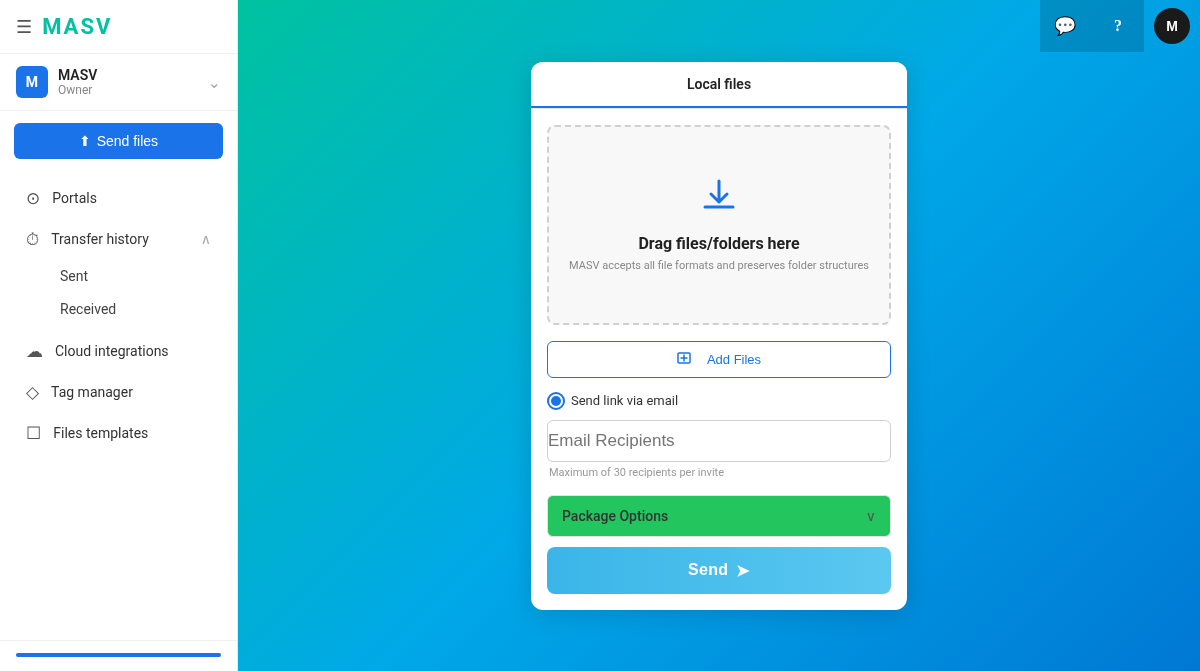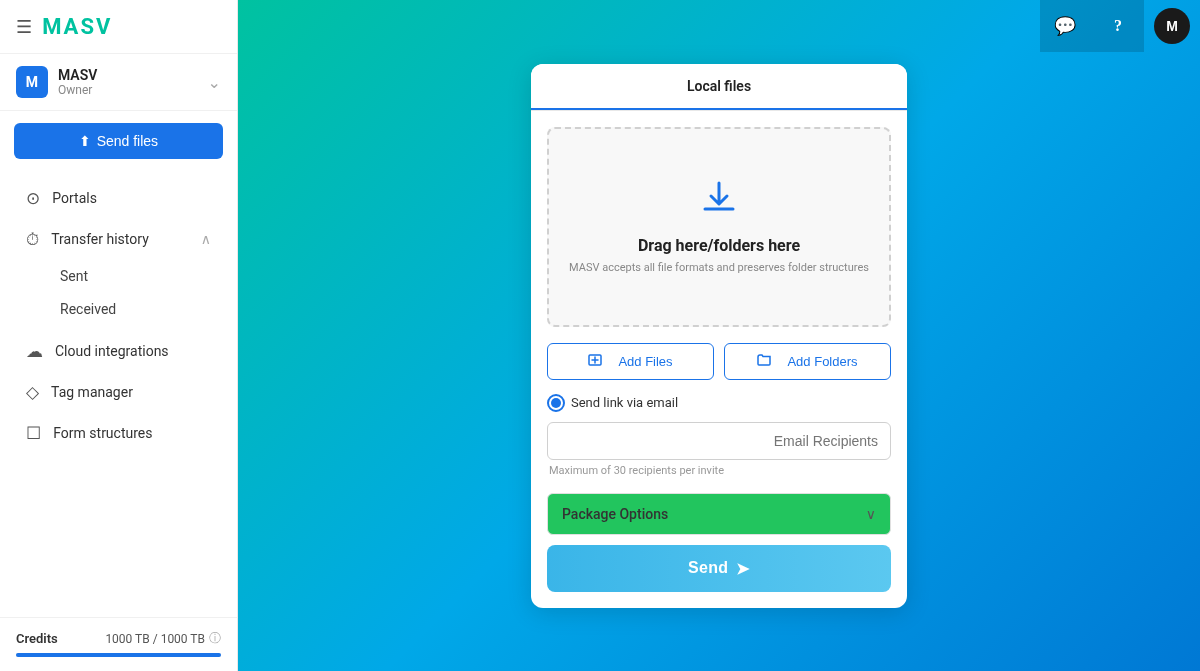--- a/index.html
+++ b/index.html
@@ -268,25 +268,24 @@
       border-radius: 50%;
       background: #1a73e8;
     }
 
     
     .email-section { padding: 0 16px 6px; }
     .email-input {
       width: 100%;
       border: 1.5px solid #d0d0d0;
       border-radius: 6px;
-      padding: 10px 12px;
-      font-size: 14px;
+      padding: 10px 0;
+      font-size: 17px;
       color: #333;
       outline: none;
-      text-align: right;
     }
     .email-hint { font-size: 11px; color: #999; margin-top: 4px; padding: 0 2px; }
 
     
     .package-options {
       margin: 10px 16px;
       border: 1.5px solid #e0e0e0;
       border-radius: 6px;
       padding: 12px 14px;
       display: flex;
@@ -362,32 +361,25 @@
       <span class="nav-label">Cloud integrations</span>
     </div>
 
     <div class="nav-item">
       <span class="nav-icon">◇</span>
       <span class="nav-label">Tag manager</span>
     </div>
 
     <div class="nav-item">
       <span class="nav-icon">☐</span>
-      <span class="nav-label">Form structures</span>
+      <span class="nav-label">Files templates</span>
     </div>
   </div>
 
   <div class="sidebar-footer">
-    <div class="credits-row">
-      <span class="credits-label">Credits</span>
-      <span class="credits-value">
-        <span>1000 TB / 1000 TB</span>
-        <span class="info-icon">ⓘ</span>
-      </span>
-    </div>
     <div class="credits-bar-bg">
       <div class="credits-bar-fill" style="width:100%"></div>
     </div>
   </div>
 </div>
 
 <div id="main">
 
   <div id="topbar-icons">
     <button class="topbar-icon-btn">
@@ -409,42 +401,34 @@
       </div>
     </div>
 
     <div class="drop-zone">
       <div class="drop-icon">
         <svg width="40" height="36" viewBox="0 0 40 36" fill="none" xmlns="http://www.w3.org/2000/svg">
           <path d="M20 4 L20 24 M12 17 L20 25 L28 17" stroke="#1a73e8" stroke-width="3" stroke-linecap="round" stroke-linejoin="round"></path>
           <path d="M6 30 L34 30" stroke="#1a73e8" stroke-width="3" stroke-linecap="round"></path>
         </svg>
       </div>
-      <div class="drop-title">Drag here/folders here</div>
+      <div class="drop-title">Drag files/folders here</div>
       <div class="drop-subtitle">MASV accepts all file formats and preserves folder structures</div>
     </div>
 
     <div class="action-btns">
       <button class="action-btn">
         <span>
           <svg width="14" height="14" viewBox="0 0 14 14" fill="none" xmlns="http://www.w3.org/2000/svg">
             <rect x="1" y="2" width="12" height="10" rx="1" stroke="#1a73e8" stroke-width="1.5"></rect>
             <path d="M4 7 L10 7 M7 4 L7 10" stroke="#1a73e8" stroke-width="1.5" stroke-linecap="round"></path>
           </svg>
         </span>
         <span>Add Files</span>
       </button>
-      <button class="action-btn">
-        <span>
-          <svg width="14" height="14" viewBox="0 0 14 14" fill="none" xmlns="http://www.w3.org/2000/svg">
-            <path d="M1 4 Q1 2 3 2 L5 2 L6 3.5 L13 3.5 Q13 3.5 13 5 L13 11 Q13 12 12 12 L2 12 Q1 12 1 11 Z" stroke="#1a73e8" stroke-width="1.5" fill="none"></path>
-          </svg>
-        </span>
-        <span>Add Folders</span>
-      </button>
     </div>
 
     <div class="send-options">
       <div class="radio-option">
         <div class="radio-circle selected"></div>
         <span>Send link via email</span>
       </div>
     </div>
 
     <div class="email-section">

